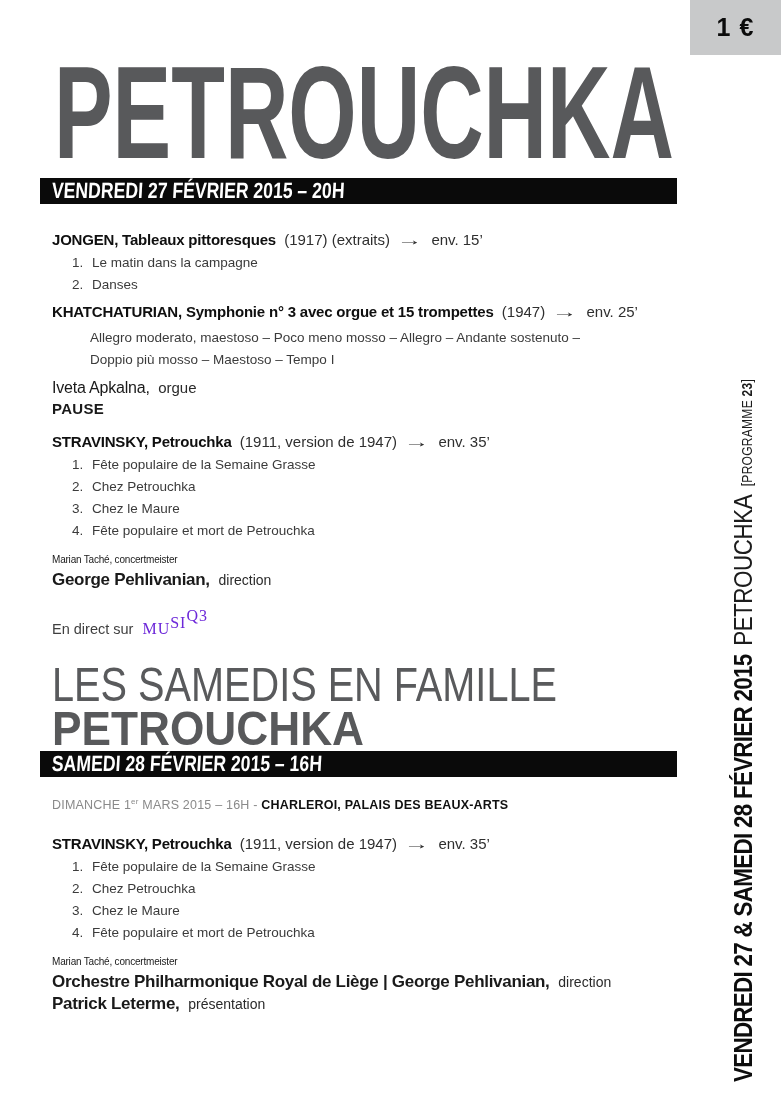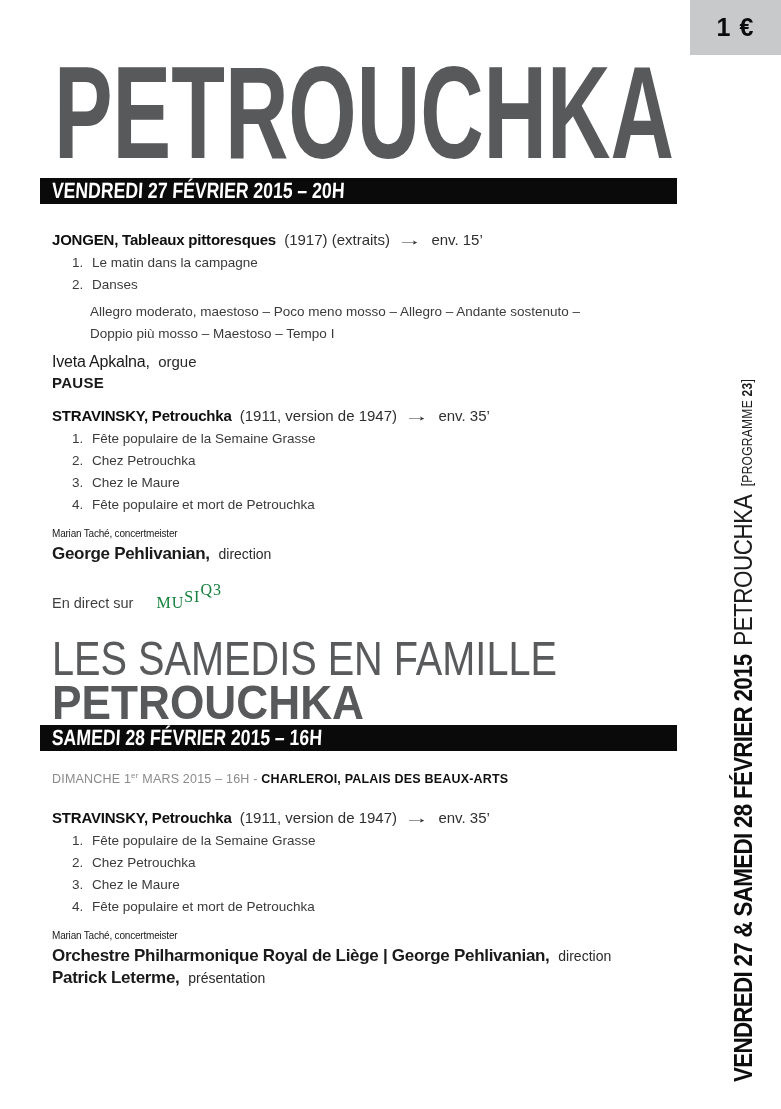--- a/index.html
+++ b/index.html
@@ -64,21 +64,21 @@
 
   .pause { font-size:15px; font-weight:700; line-height:20px; letter-spacing:0.3px; }
 
   .credits { margin-top:8px; }
   .credit-sm { font-size:10px; font-weight:400; line-height:19px; letter-spacing:-0.2px; }
   .credit-lg { font-size:17px; line-height:22px; white-space:nowrap; }
   .credit-lg b { font-weight:700; letter-spacing:-0.3px; }
   .credit-lg .role { font-weight:400; font-size:14px; color:#2a2a2a; margin-left:4px; }
 
   .broadcast { margin-top:26px; font-size:14.5px; line-height:24px; color:#3f3f3f; }
-  .mu-logo { font-family:"Liberation Serif", serif; color:#15803d; font-size:16px; letter-spacing:1px; margin-left:19px; }
+  .mu-logo { font-family:"Liberation Serif", serif; color:#6d28d9; font-size:16px; letter-spacing:1px; margin-left:5px; }
   .mu-logo .si { position:relative; top:-6px; }
   .mu-logo .q3 { position:relative; top:-13px; }
 
   .dimanche { margin-top:17px; font-size:12.5px; line-height:16px; color:#8a8a8a; letter-spacing:0.2px; white-space:nowrap; }
   .dimanche sup { font-size:8px; vertical-align:super; }
   .dimanche .venue { color:#101010; font-weight:700; letter-spacing:0.2px; }
 
   
   .sidebar {
     position:absolute; left:728px; top:1082px;
@@ -118,20 +118,26 @@
     <li>
       <span class="n">1.</span>
       <span class="t">Le matin dans la campagne</span>
     </li>
     <li>
       <span class="n">2.</span>
       <span class="t">Danses</span>
     </li>
   </ol>
 
+  <p class="work-line wl2 pad">
+    <b>KHATCHATURIAN, Symphonie n° 3 avec orgue et 15 trompettes</b>
+    <span class="details">(1947)</span>
+    <span class="arrow">→</span>
+    <span class="dur">env. 25’</span>
+  </p>
   <div class="tempo">
     <div>Allegro moderato, maestoso – Poco meno mosso – Allegro – Andante sostenuto –</div>
     <div>Doppio più mosso – Maestoso – Tempo I</div>
   </div>
 
   <p class="person pad">
     <b>Iveta Apkalna,</b>
     <span class="role">orgue</span>
   </p>
 

